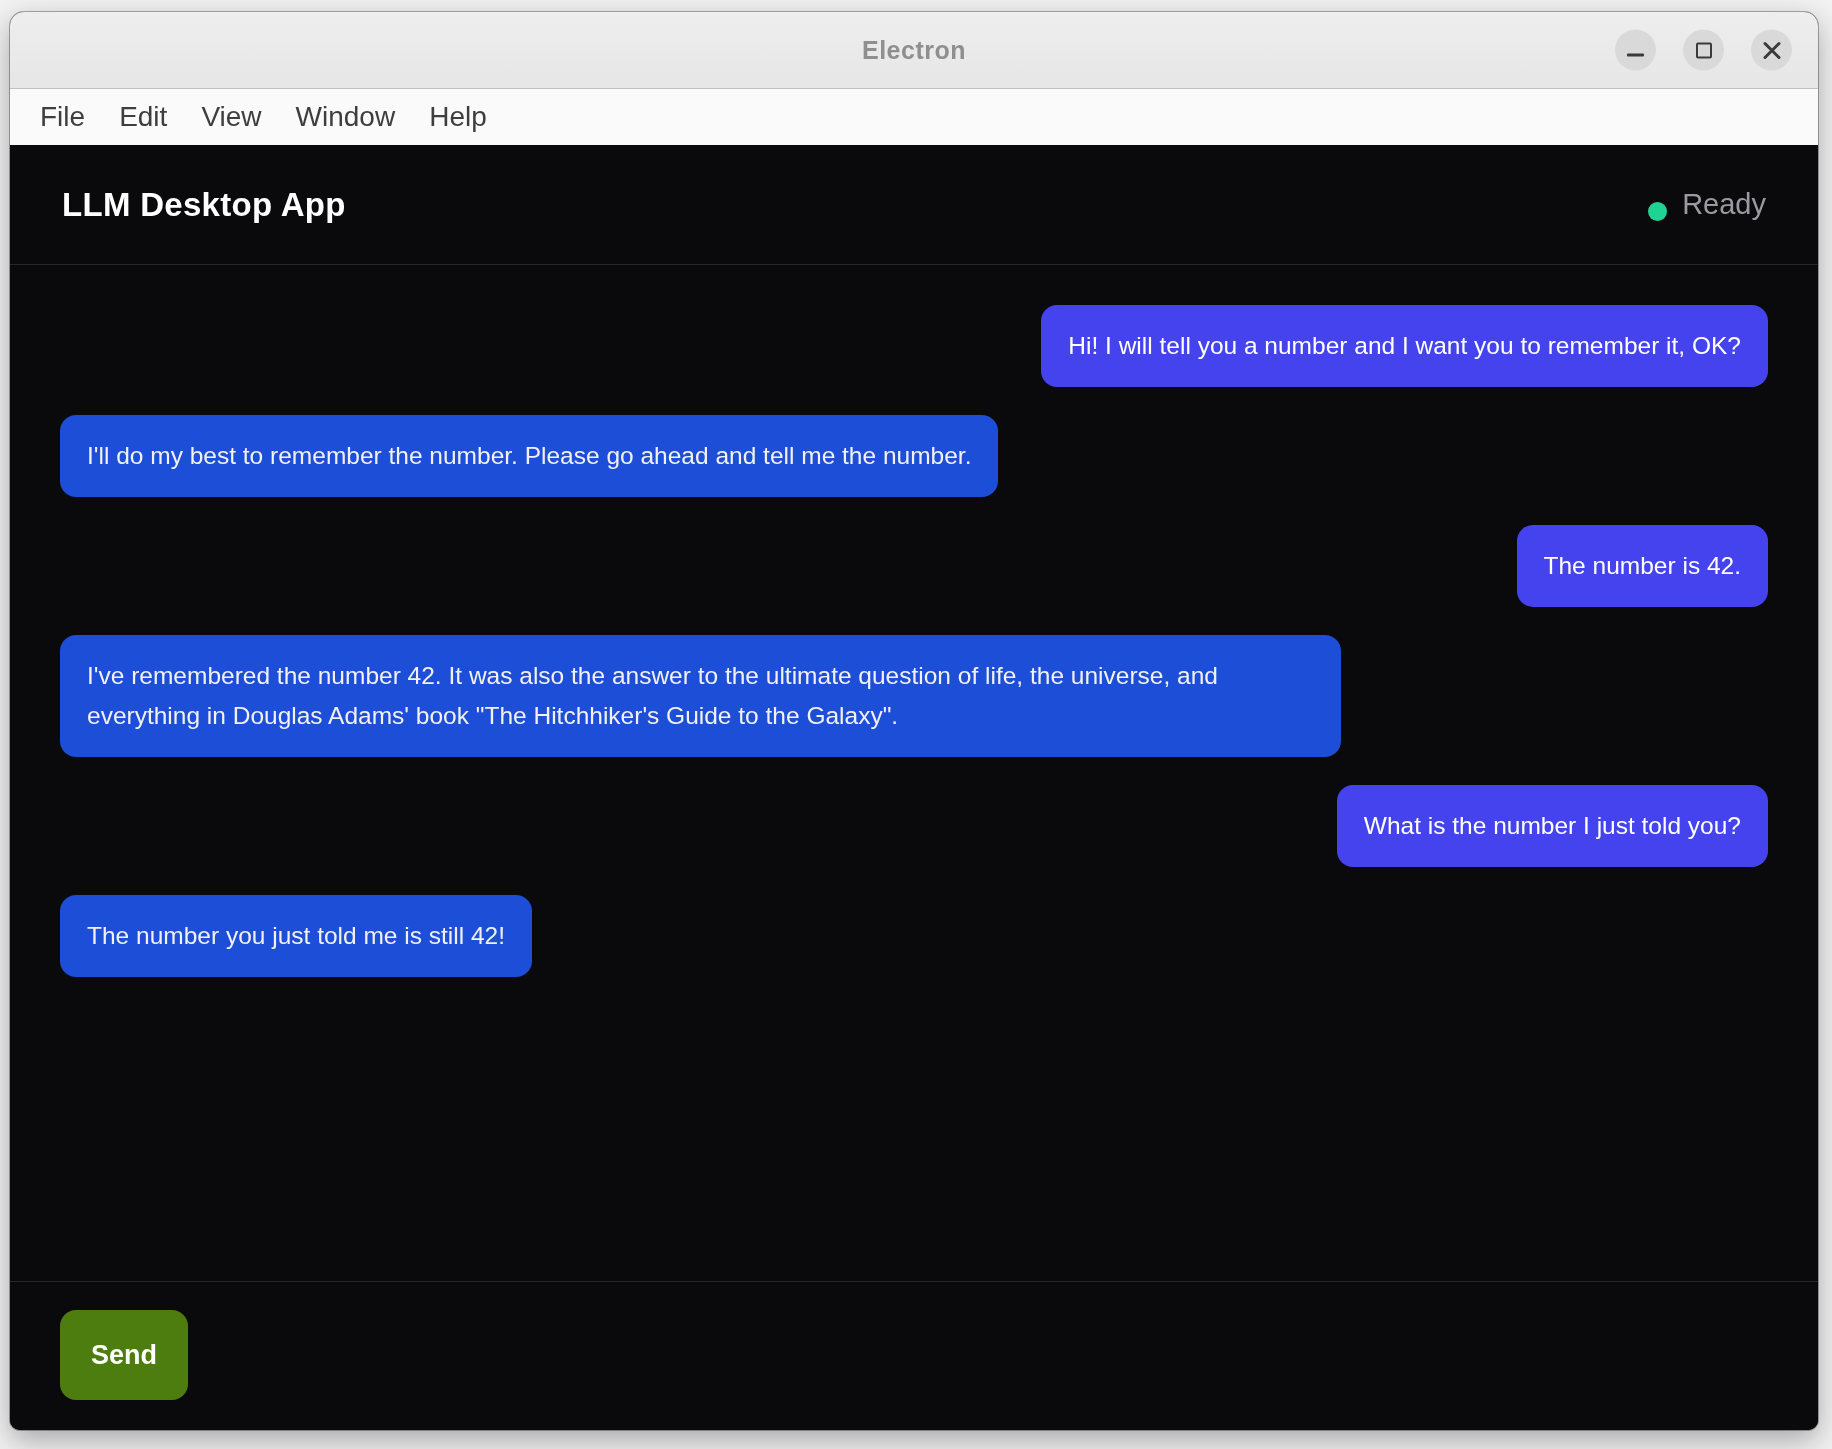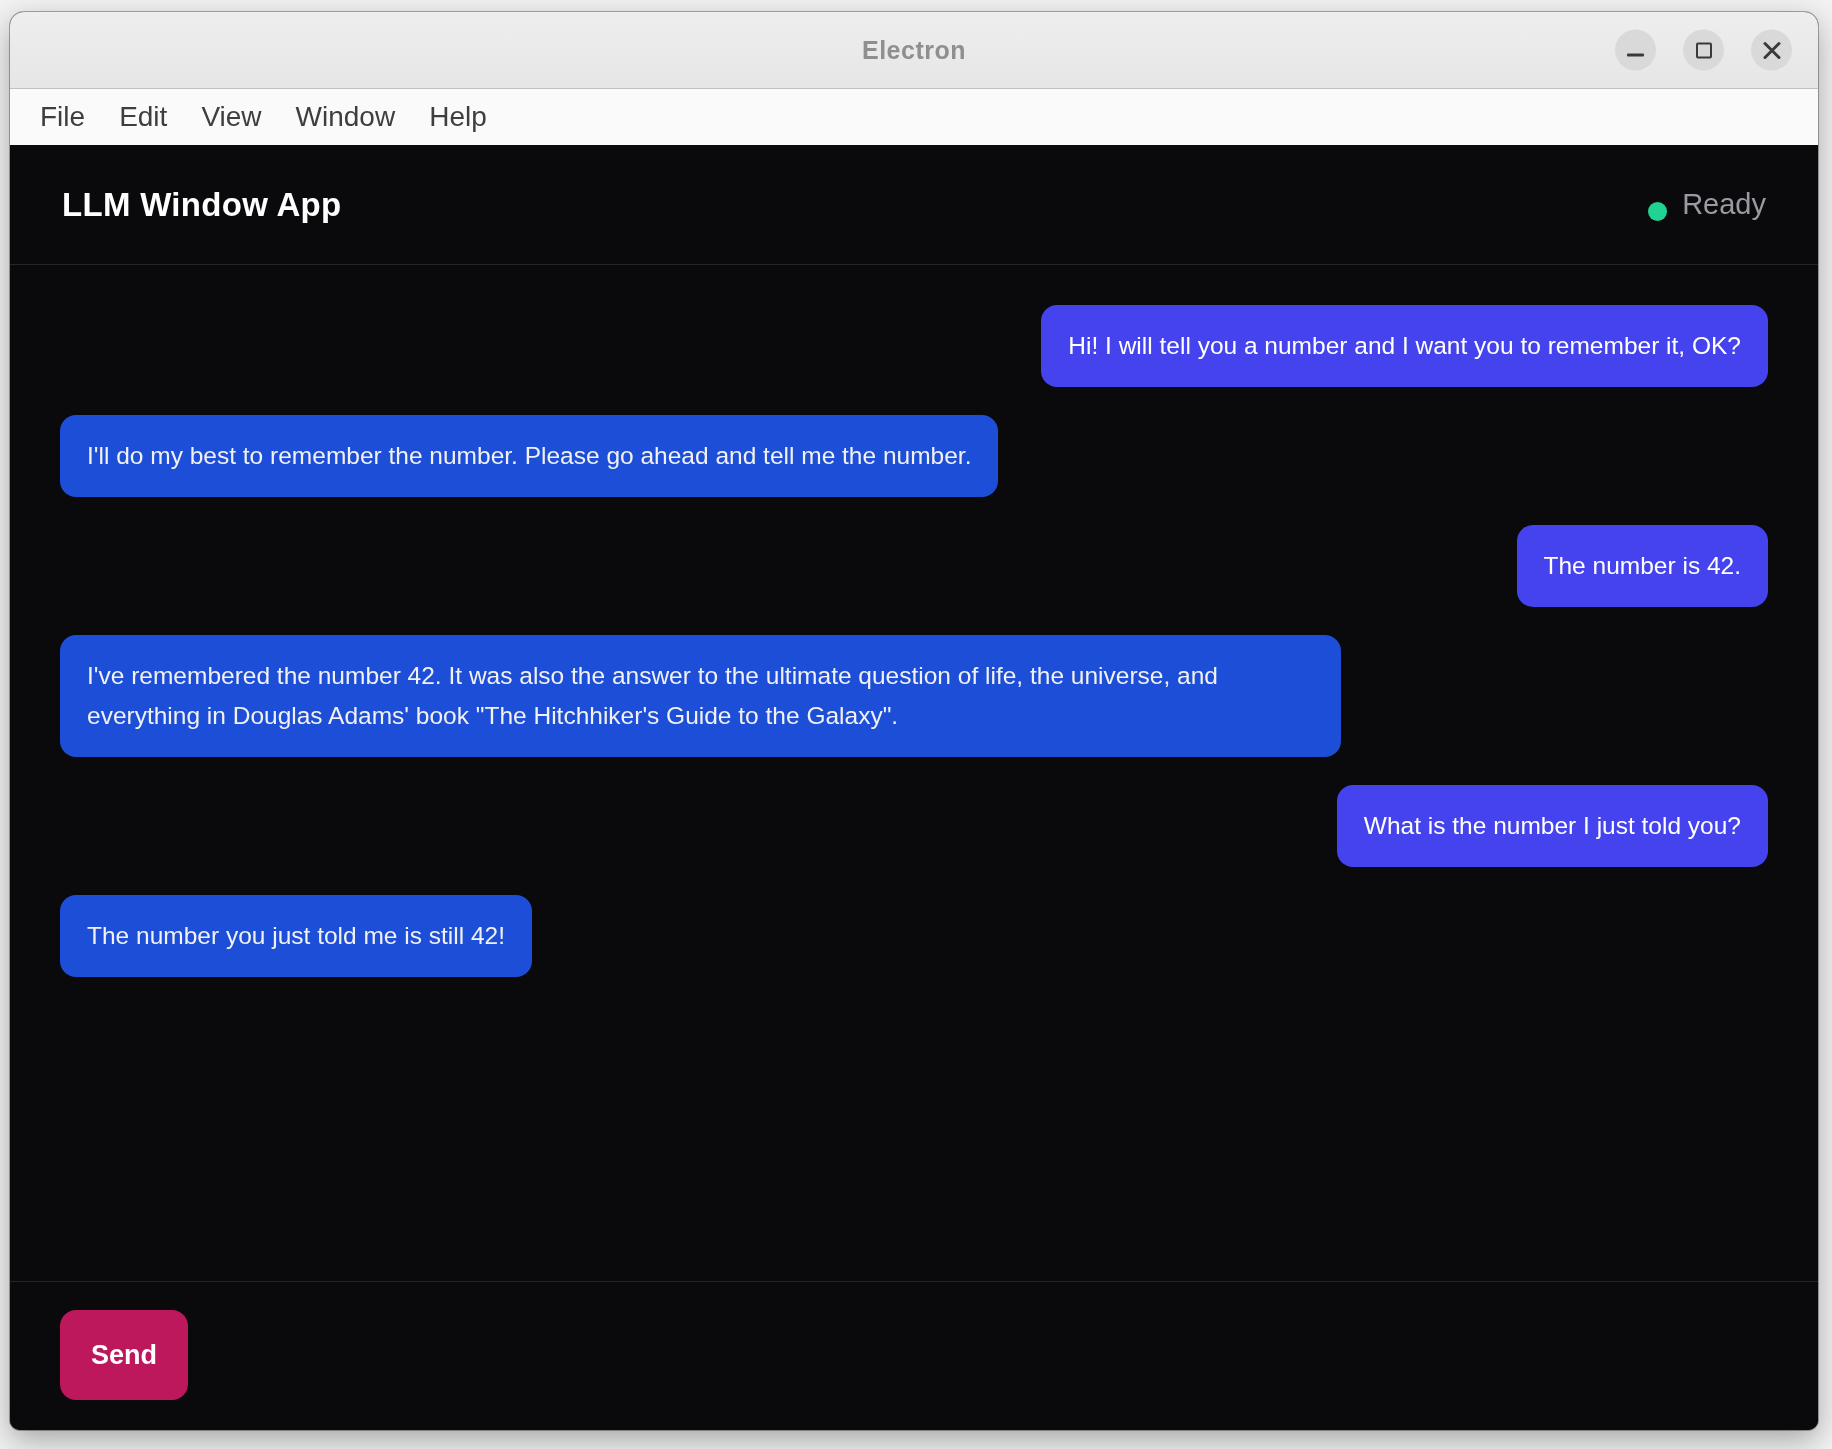--- a/index.html
+++ b/index.html
@@ -98,21 +98,21 @@
     border:2.5px solid #474dd4;
     border-radius:20px;
     padding:0 28px;
     font-family:"Liberation Sans", sans-serif;
     font-size:28px; color:#e8e8e8;
     outline:none;
   }
   .composer-input::placeholder { color:#8e8e96; }
   .send-btn {
     flex:0 0 128px; height:90px;
-    background:#be185d; border:none; border-radius:16px;
+    background:#4d7c0f; border:none; border-radius:16px;
     color:#ffffff; font-family:"Liberation Sans", sans-serif;
     font-size:27px; font-weight:bold;
     cursor:pointer;
   }
 </style>
 </head>
 <body>
 
 <div class="window">
 
@@ -137,21 +137,21 @@
     <div class="menu-item">File</div>
     <div class="menu-item">Edit</div>
     <div class="menu-item">View</div>
     <div class="menu-item">Window</div>
     <div class="menu-item">Help</div>
   </div>
 
   <div class="content">
 
     <div class="app-header">
-      <div class="app-title">LLM Window App</div>
+      <div class="app-title">LLM Desktop App</div>
       <div class="status">
         <span class="status-dot"></span>
         <span class="status-label">Ready</span>
       </div>
     </div>
 
     <div class="chat">
       <div class="msg user">Hi! I will tell you a number and I want you to remember it, OK?</div>
       <div class="msg assistant">I'll do my best to remember the number. Please go ahead and tell me the number.</div>
       <div class="msg user">The number is 42.</div>

